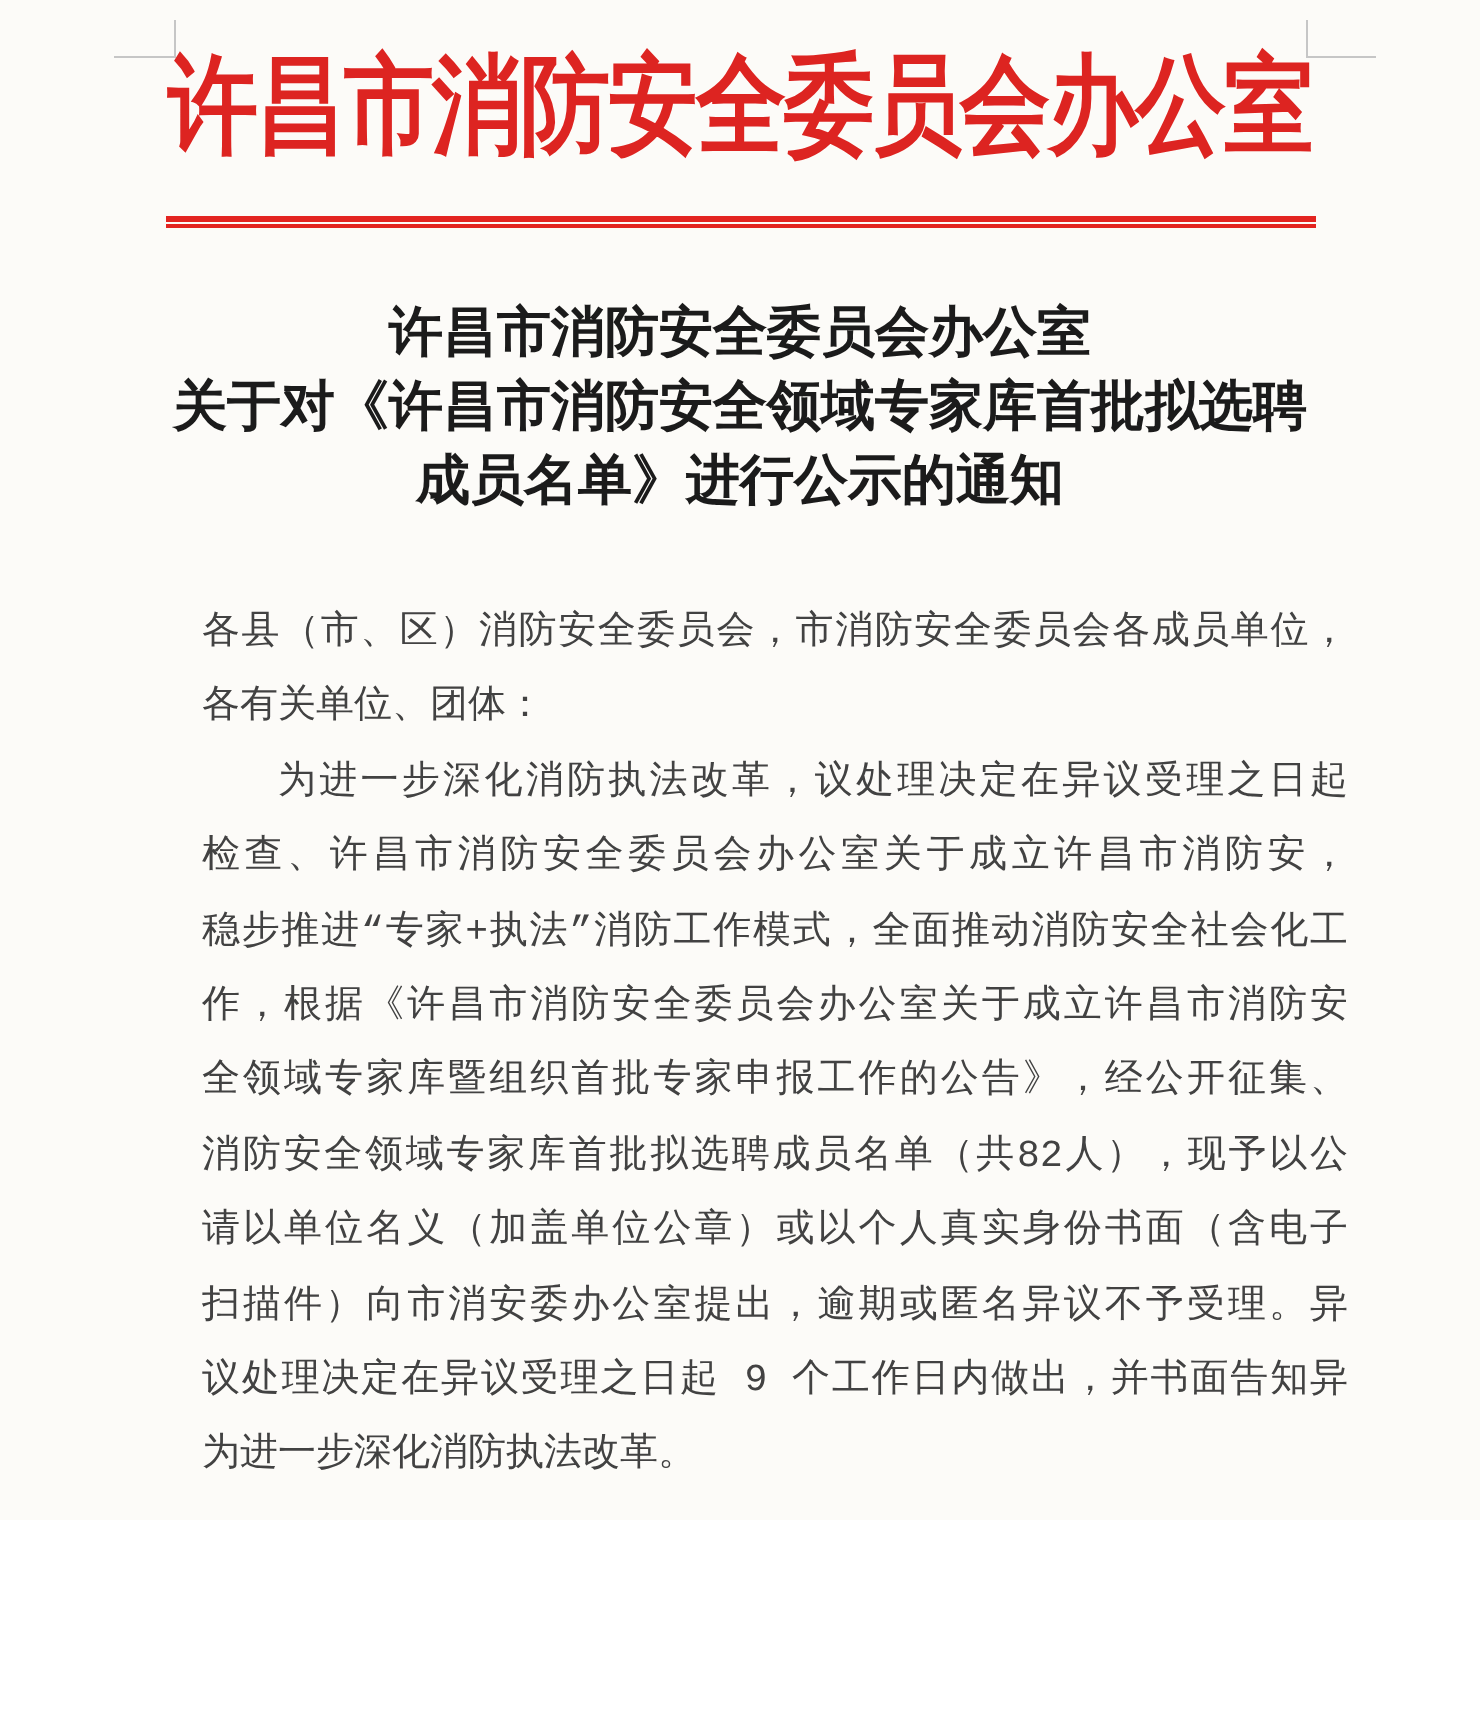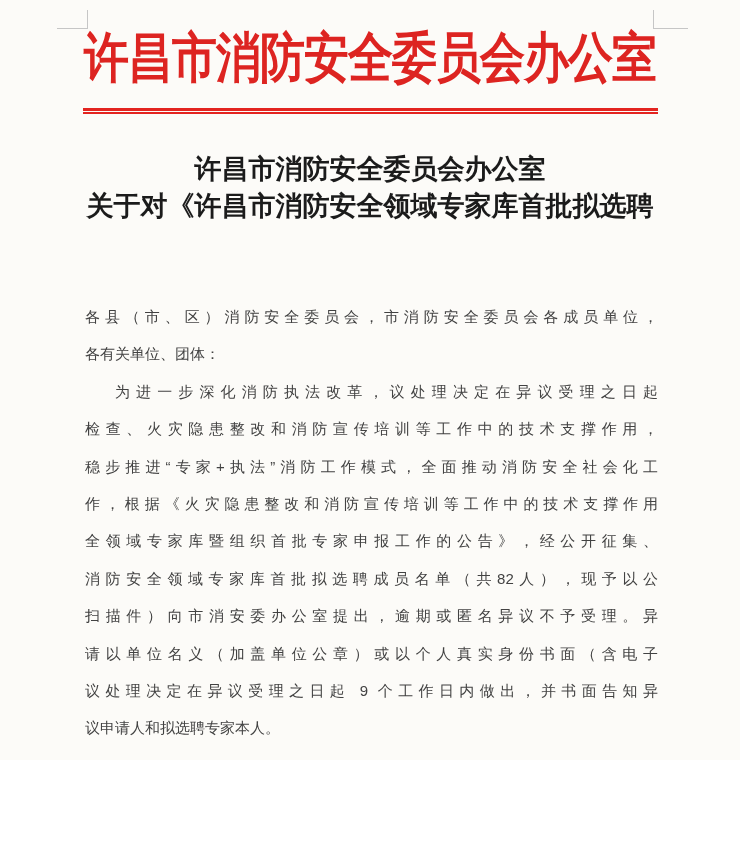--- a/index.html
+++ b/index.html
@@ -6,21 +6,21 @@
     margin: 0;
     padding: 0;
     background: #ffffff;
   }
   .page {
     position: relative;
     width: 740px;
     height: 760px;
     background: #fcfbf8;
     overflow: hidden;
-    font-family: Liberation Sans, sans-serif;
+    font-family: Liberation Mono, monospace;
   }
   
   .crop-mark {
     position: absolute;
     top: 10px;
     height: 18px;
   }
   .crop-left {
     left: 57px;
     width: 30px;
@@ -68,23 +68,23 @@
     text-align: center;
     color: #1b1b1b;
     font-weight: bold;
     font-size: 27px;
     line-height: 37px;
   }
   
   .body-text {
     position: absolute;
     top: 298px;
-    left: 85px;
+    left: 101px;
     width: 573px;
-    font-size: 15px;
+    font-size: 19px;
     line-height: 37.4px;
     color: #424242;
   }
   .bl {
     text-align: justify;
     text-align-last: justify;
   }
   .bl.short {
     text-align-last: left;
   }
@@ -100,30 +100,31 @@
   <div class="crop-mark crop-left"></div>
   <div class="crop-mark crop-right"></div>
 
   <div class="letterhead">许昌市消防安全委员会办公室</div>
 
   <div class="divider"></div>
 
   <div class="doc-title">
     <div>许昌市消防安全委员会办公室</div>
     <div>关于对《许昌市消防安全领域专家库首批拟选聘</div>
+    <div>成员名单》进行公示的通知</div>
   </div>
 
   <div class="body-text">
     <div class="bl">各县（市、区）消防安全委员会，市消防安全委员会各成员单位，</div>
     <div class="bl short">各有关单位、团体：</div>
     <div class="bl indent">为进一步深化消防执法改革，议处理决定在异议受理之日起</div>
-    <div class="bl">检查、火灾隐患整改和消防宣传培训等工作中的技术支撑作用，</div>
+    <div class="bl">检查、许昌市消防安全委员会办公室关于成立许昌市消防安，</div>
     <div class="bl">稳步推进“专家+执法”消防工作模式，全面推动消防安全社会化工</div>
-    <div class="bl">作，根据《火灾隐患整改和消防宣传培训等工作中的技术支撑作用</div>
+    <div class="bl">作，根据《许昌市消防安全委员会办公室关于成立许昌市消防安</div>
     <div class="bl">全领域专家库暨组织首批专家申报工作的公告》，经公开征集、</div>
     <div class="bl">消防安全领域专家库首批拟选聘成员名单（共82人），现予以公</div>
+    <div class="bl">请以单位名义（加盖单位公章）或以个人真实身份书面（含电子</div>
     <div class="bl">扫描件）向市消安委办公室提出，逾期或匿名异议不予受理。异</div>
-    <div class="bl">请以单位名义（加盖单位公章）或以个人真实身份书面（含电子</div>
     <div class="bl">议处理决定在异议受理之日起 9 个工作日内做出，并书面告知异</div>
-    <div class="bl short">议申请人和拟选聘专家本人。</div>
+    <div class="bl short">为进一步深化消防执法改革。</div>
   </div>
 
 </div>
 
 </body></html>

